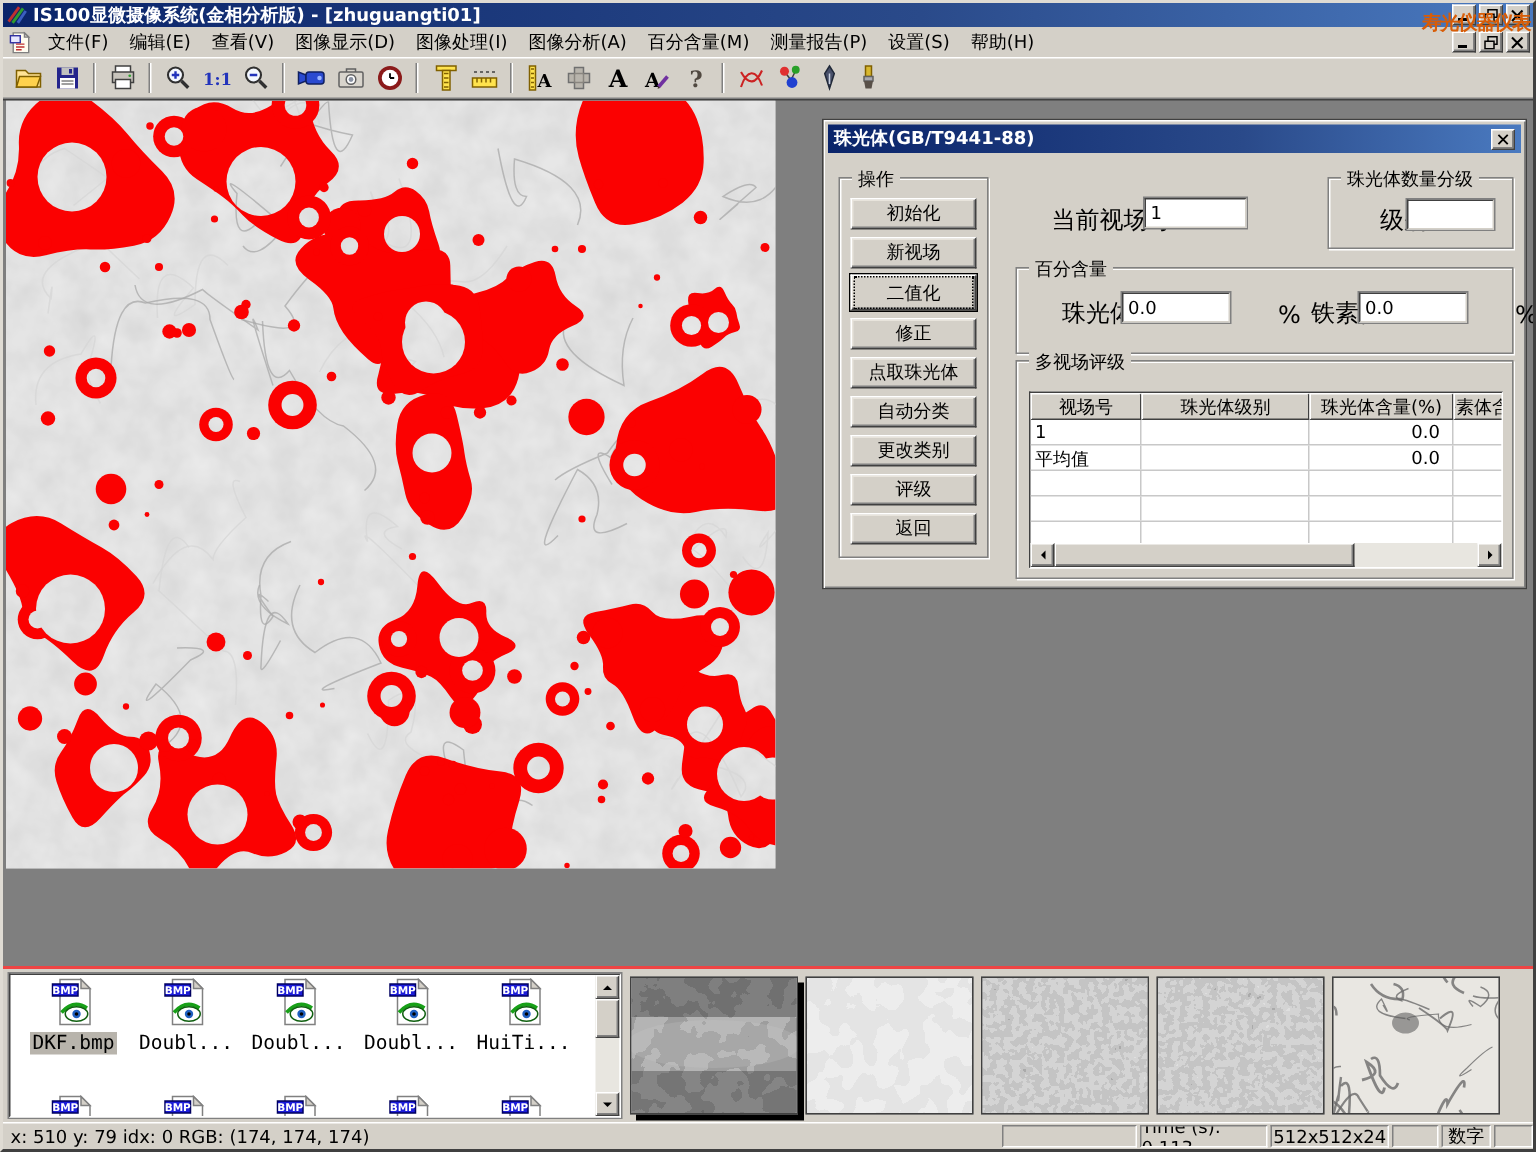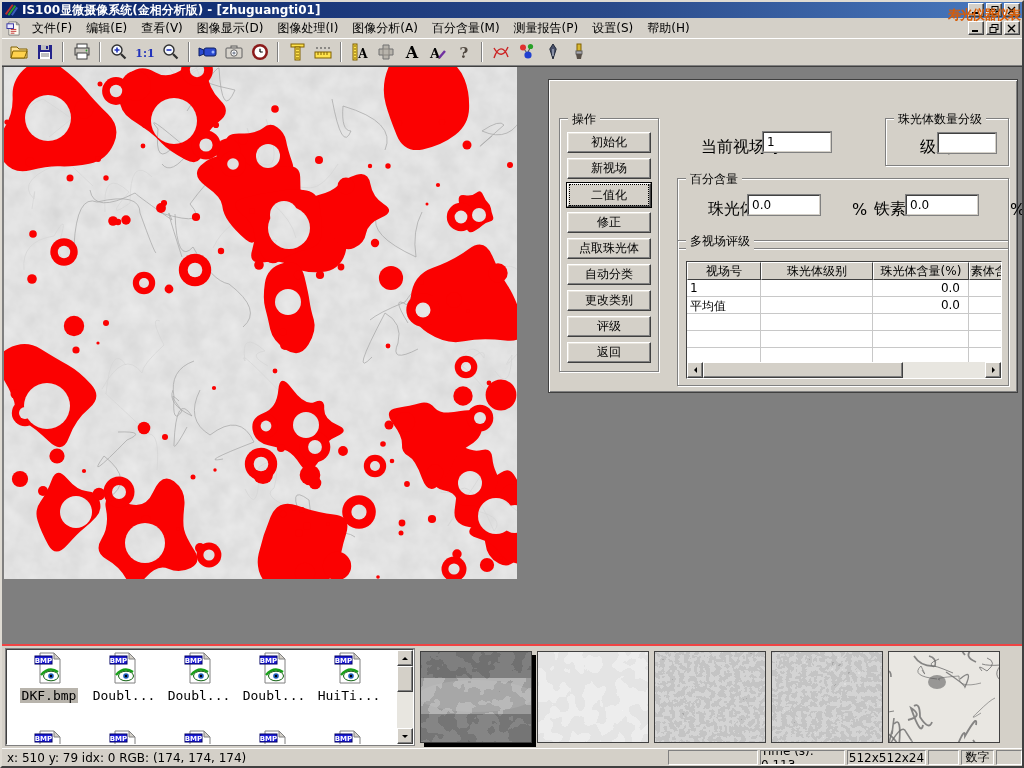--- a/index.html
+++ b/index.html
@@ -564,20 +564,28 @@
           <circle cx="279" cy="265" r="3.6"></circle>
           <circle cx="102" cy="111" r="2.7"></circle>
           <circle cx="166" cy="68" r="2.1"></circle>
           <circle cx="385" cy="358" r="4.5"></circle>
           <circle cx="248" cy="144" r="2.9"></circle>
           <circle cx="294" cy="208" r="4.2"></circle>
         </g>
       </svg>
 
     <div class="dialog">
+      <div class="dtitle">
+        <span>珠光体(GB/T9441-88)</span>
+        <span class="dclose">
+            <svg viewBox="0 0 10 9">
+              <path d="M1 1 L8 8 M8 1 L1 8" stroke="#000" stroke-width="1.4"></path>
+            </svg>
+          </span>
+      </div>
 
       <div class="groupbox" style="left:10px; top:38px; width:100px; height:254px;">
         <span class="glegend">操作</span>
       </div>
       <div class="btn" style="top:52px;">
           <span class="inner">初始化</span>
         </div>
       <div class="btn" style="top:78px;">
           <span class="inner">新视场</span>
         </div>
@@ -605,21 +613,21 @@
 
       <span class="dlabel" style="left:132px; top:57px;">当前视场号</span>
       <input class="tinput" style="left: 214px; top: 52px; width: 68px; height: 20px;" value="1">
 
       <div class="groupbox" style="left:336px; top:38px; width:124px; height:48px;">
         <span class="glegend">珠光体数量分级</span>
         <span class="dlabel" style="left:14px; top:18px;">级别</span>
         <input class="tinput" style="left: 52px; top: 14px; width: 58px; height: 20px;" value="">
       </div>
 
-      <div class="groupbox" style="left:128px; top:98px; width:332px; height:71px;">
+      <div class="groupbox" style="left:128px; top:98px; width:332px; height:58px;">
         <span class="glegend">百分含量</span>
         <span class="dlabel" style="left:10px; top:20px;">珠光体</span>
         <input class="tinput" style="left: 70px; top: 16px; width: 72px; height: 20px;" value="0.0">
         <span class="dlabel" style="left:154px; top:21px;">%</span>
         <span class="dlabel" style="left:176px; top:20px;">铁素体</span>
         <input class="tinput" style="left: 228px; top: 16px; width: 72px; height: 20px;" value="0.0">
         <span class="dlabel" style="left:312px; top:21px;">%</span>
       </div>
 
       <div class="groupbox" style="left:128px; top:160px; width:332px; height:146px;">

